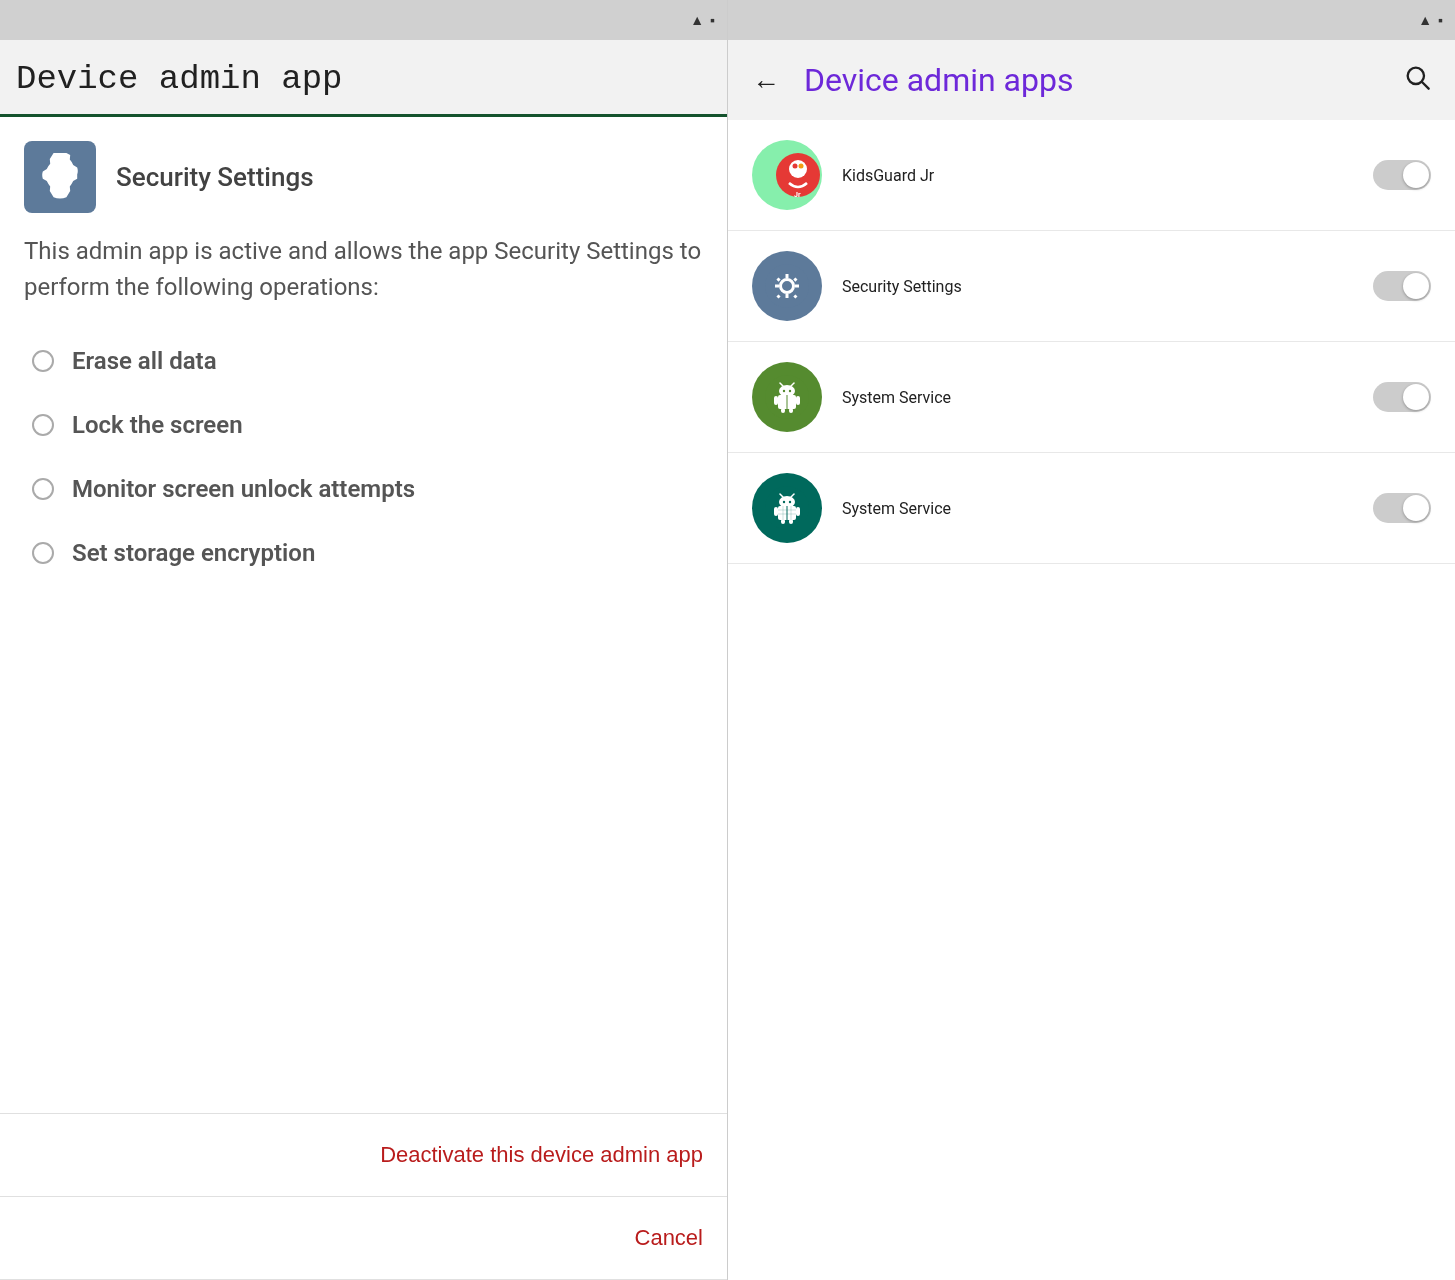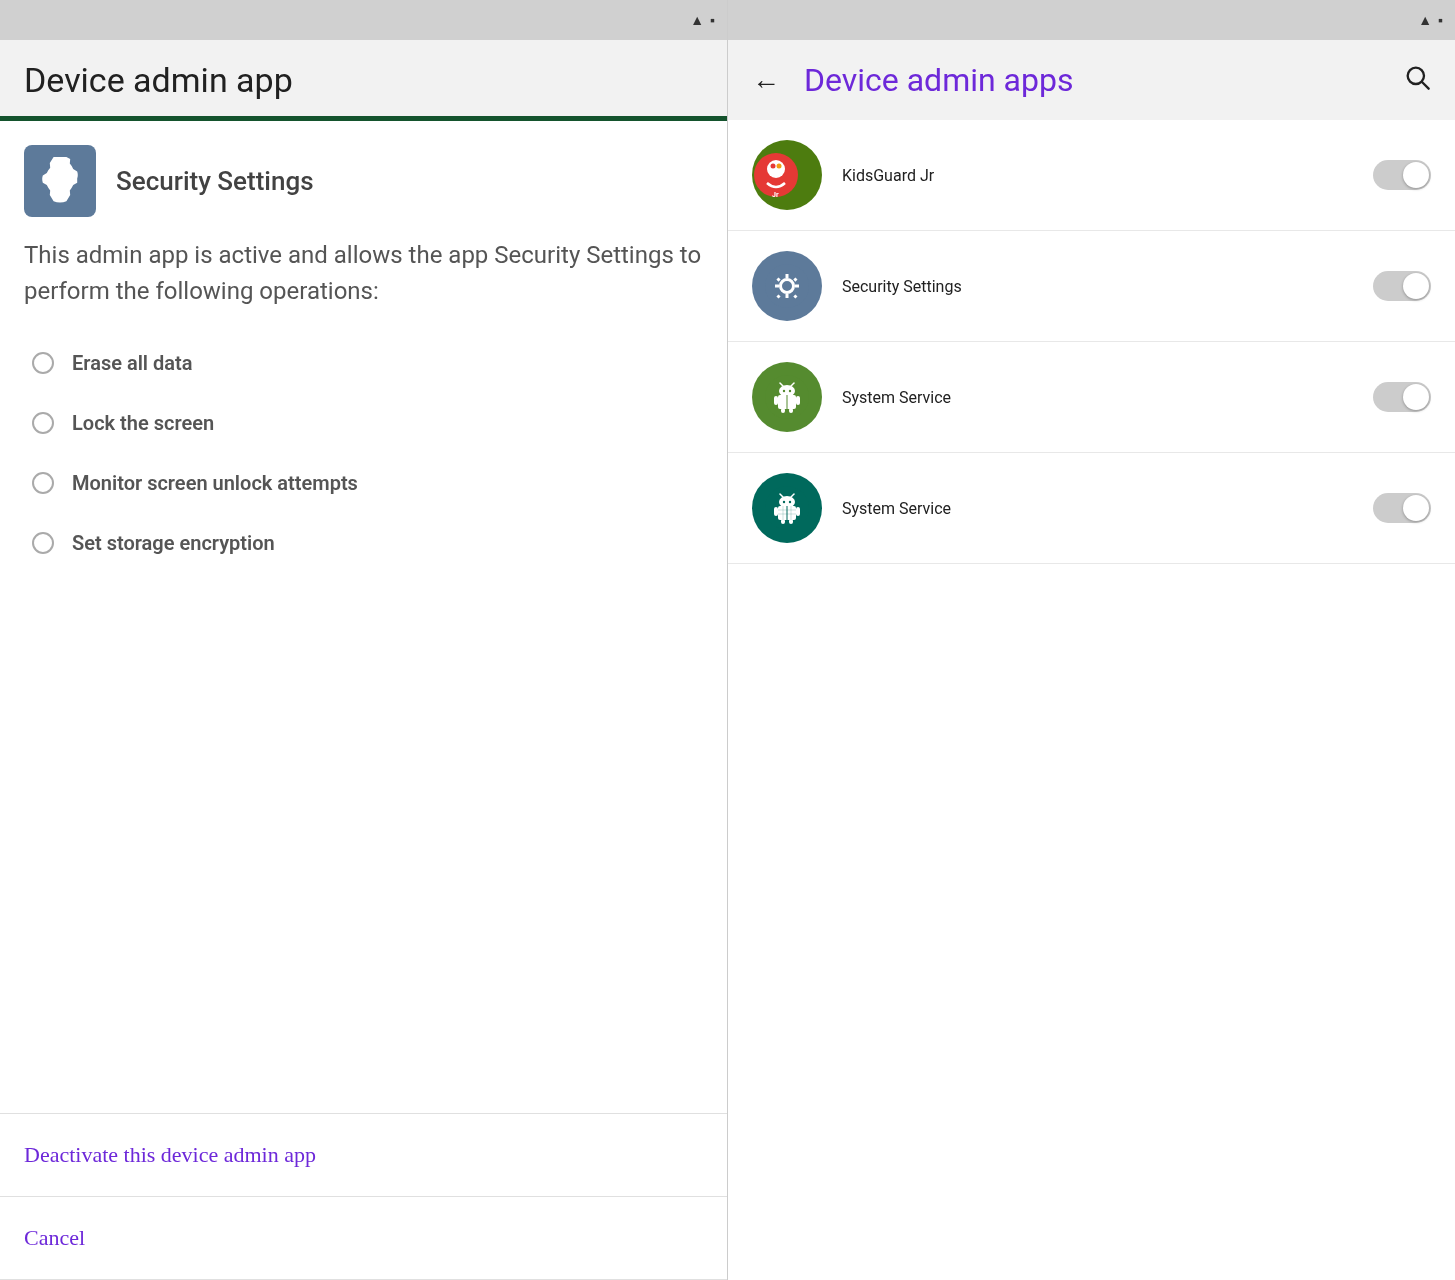--- a/index.html
+++ b/index.html
@@ -30,23 +30,24 @@
     
     .left-panel {
       width: 728px;
       background: #f2f2f2;
       display: flex;
       flex-direction: column;
       border-right: 1px solid #ccc;
     }
 
     .left-header {
-      padding: 20px 24px 16px 24px;
+      padding: 20px 24px 16px 16px;
       background: #f2f2f2;
-      border-bottom: 5px solid #14532d;
+      border-bottom: 3px solid #14532d;
+      font-family: Liberation Mono, monospace;
     }
 
     .left-header-title {
       font-size: 34px;
       font-weight: 400;
       color: #212121;
     }
 
     .left-content {
       flex: 1;
@@ -94,21 +95,21 @@
     .permission-list {
       list-style: none;
       margin-left: 8px;
     }
 
     .permission-item {
       display: flex;
       align-items: center;
       gap: 18px;
       padding: 18px 0;
-      font-size: 20px;
+      font-size: 24px;
       font-weight: 600;
       color: #555;
     }
 
     .checkbox-circle {
       width: 22px;
       height: 22px;
       border: 2px solid #aaa;
       border-radius: 50%;
       flex-shrink: 0;
@@ -121,27 +122,27 @@
     }
 
     .action-buttons {
       background: #fff;
     }
 
     .action-btn {
       display: block;
       width: 100%;
       padding: 28px 24px;
-      text-align: left;
+      text-align: right;
       background: none;
       border: none;
       font-size: 22px;
-      color: #6d28d9;
+      color: #b91c1c;
       cursor: pointer;
-      font-family: Liberation Serif, serif;
+      font-family: Liberation Sans, sans-serif;
     }
 
     
     .right-panel {
       flex: 1;
       background: #f2f2f2;
       display: flex;
       flex-direction: column;
     }
 
@@ -199,27 +200,27 @@
       border-radius: 35px;
       overflow: hidden;
       flex-shrink: 0;
       display: flex;
       align-items: center;
       justify-content: center;
     }
 
     
     .kidsguard-icon {
-      background: #4d7c0f;
+      background: #86efac;
       width: 70px;
       height: 70px;
       border-radius: 35px;
       display: flex;
       align-items: center;
-      justify-content: flex-start;
+      justify-content: flex-end;
       position: relative;
     }
 
     
     .security-icon {
       background: #5d7a9a;
       width: 70px;
       height: 70px;
       border-radius: 35px;
       display: flex;

